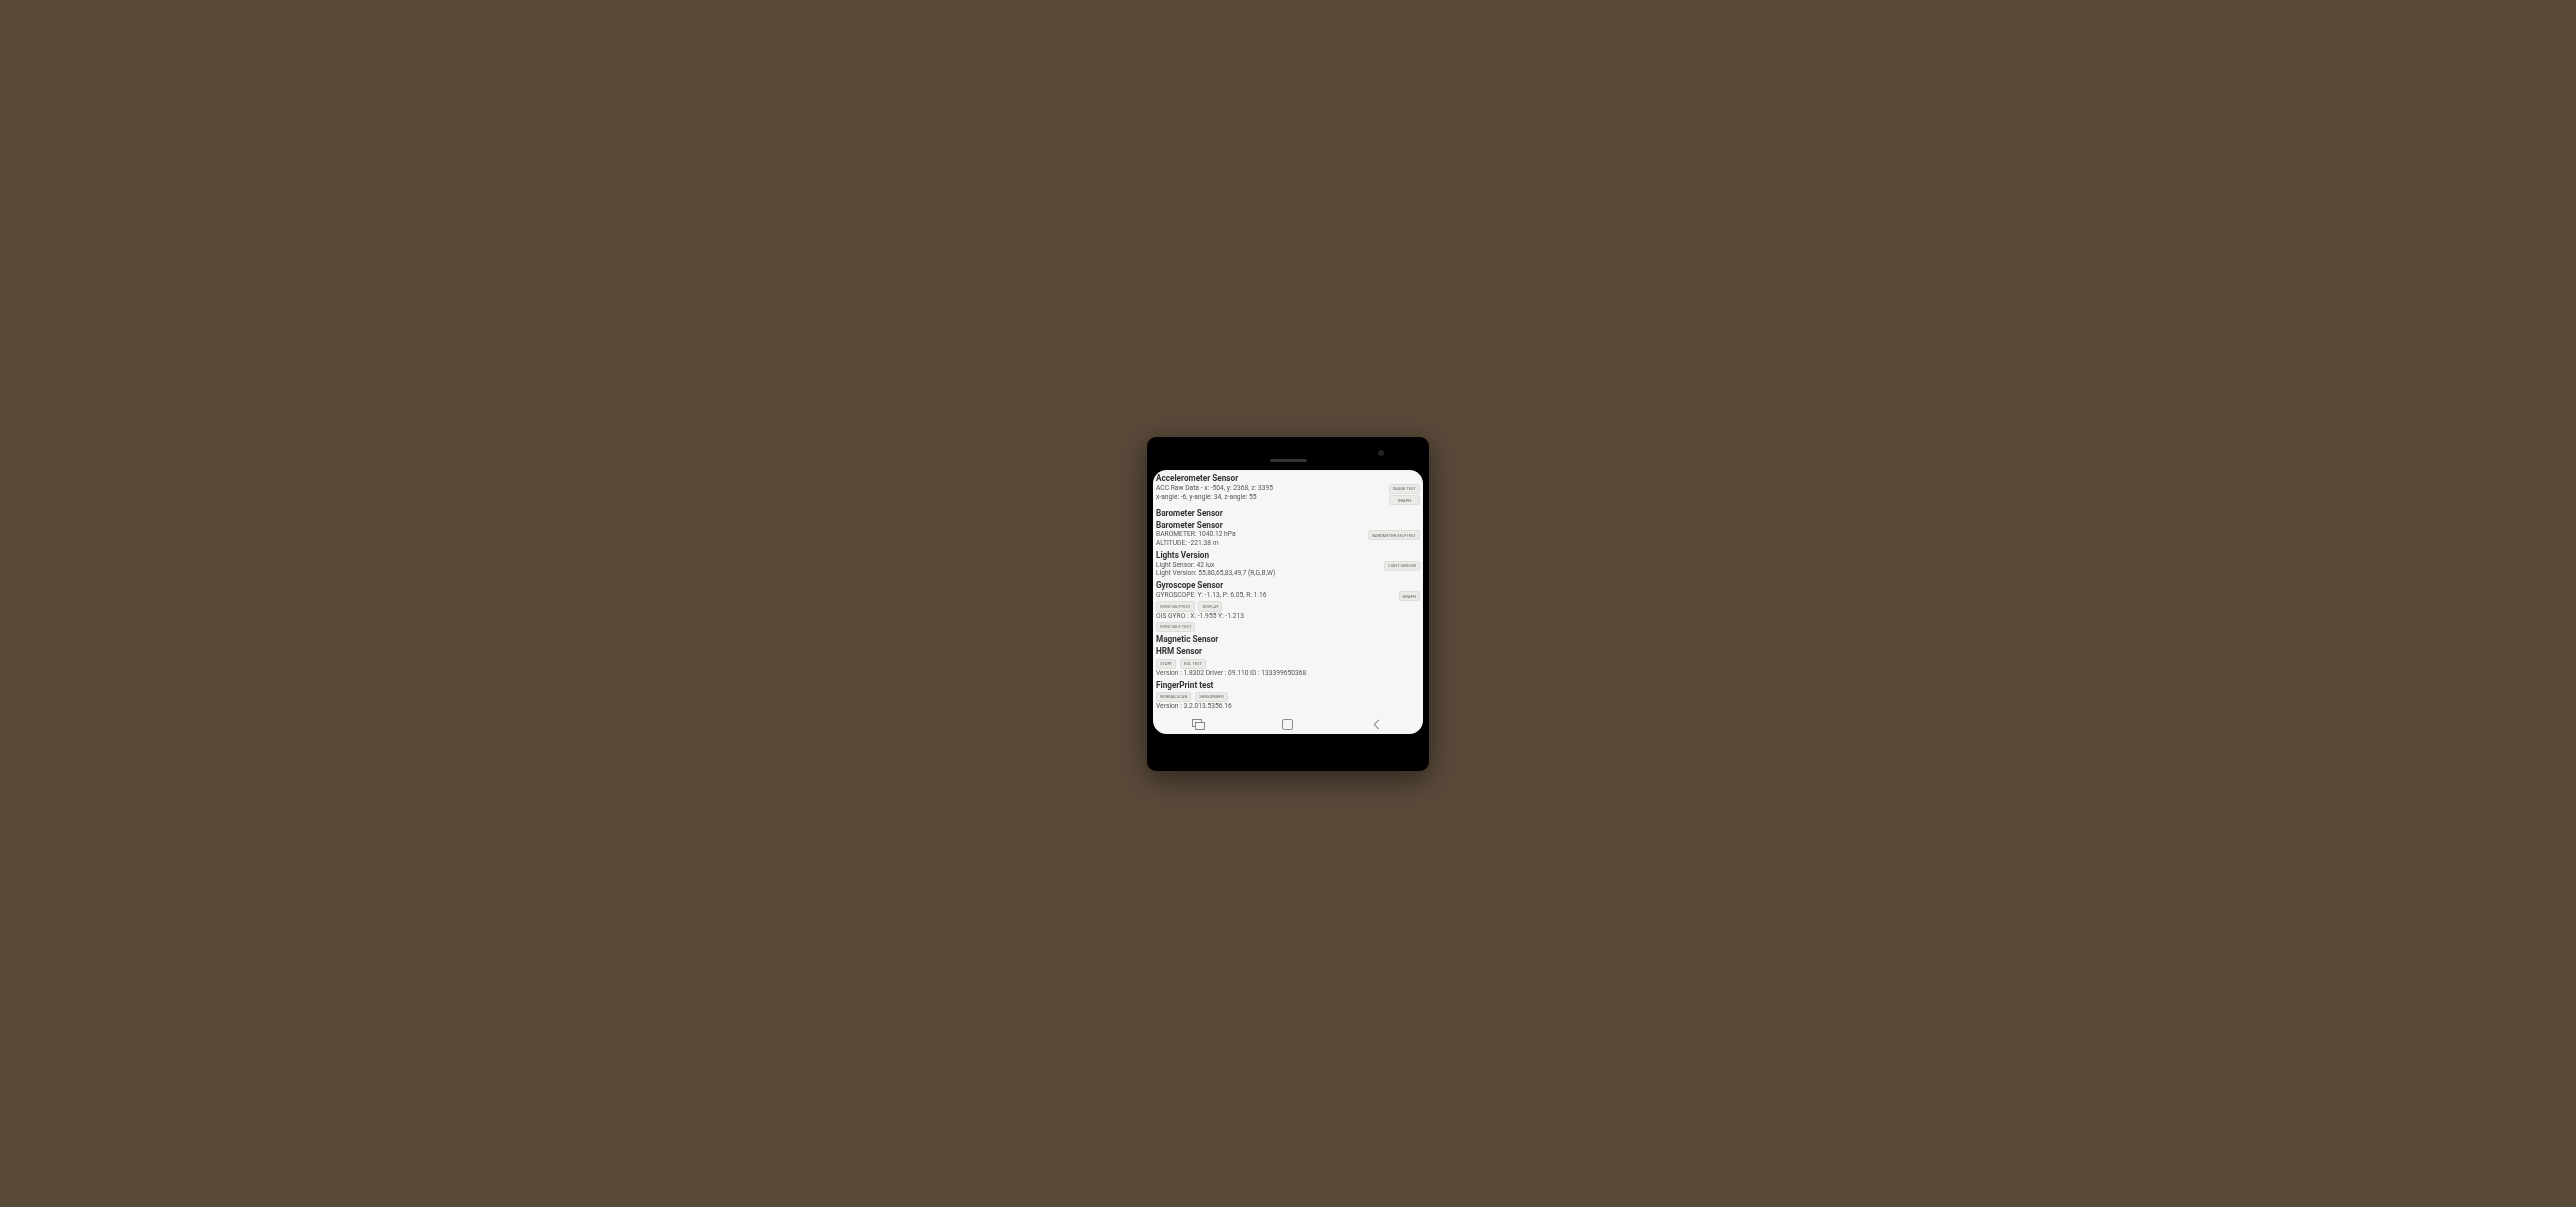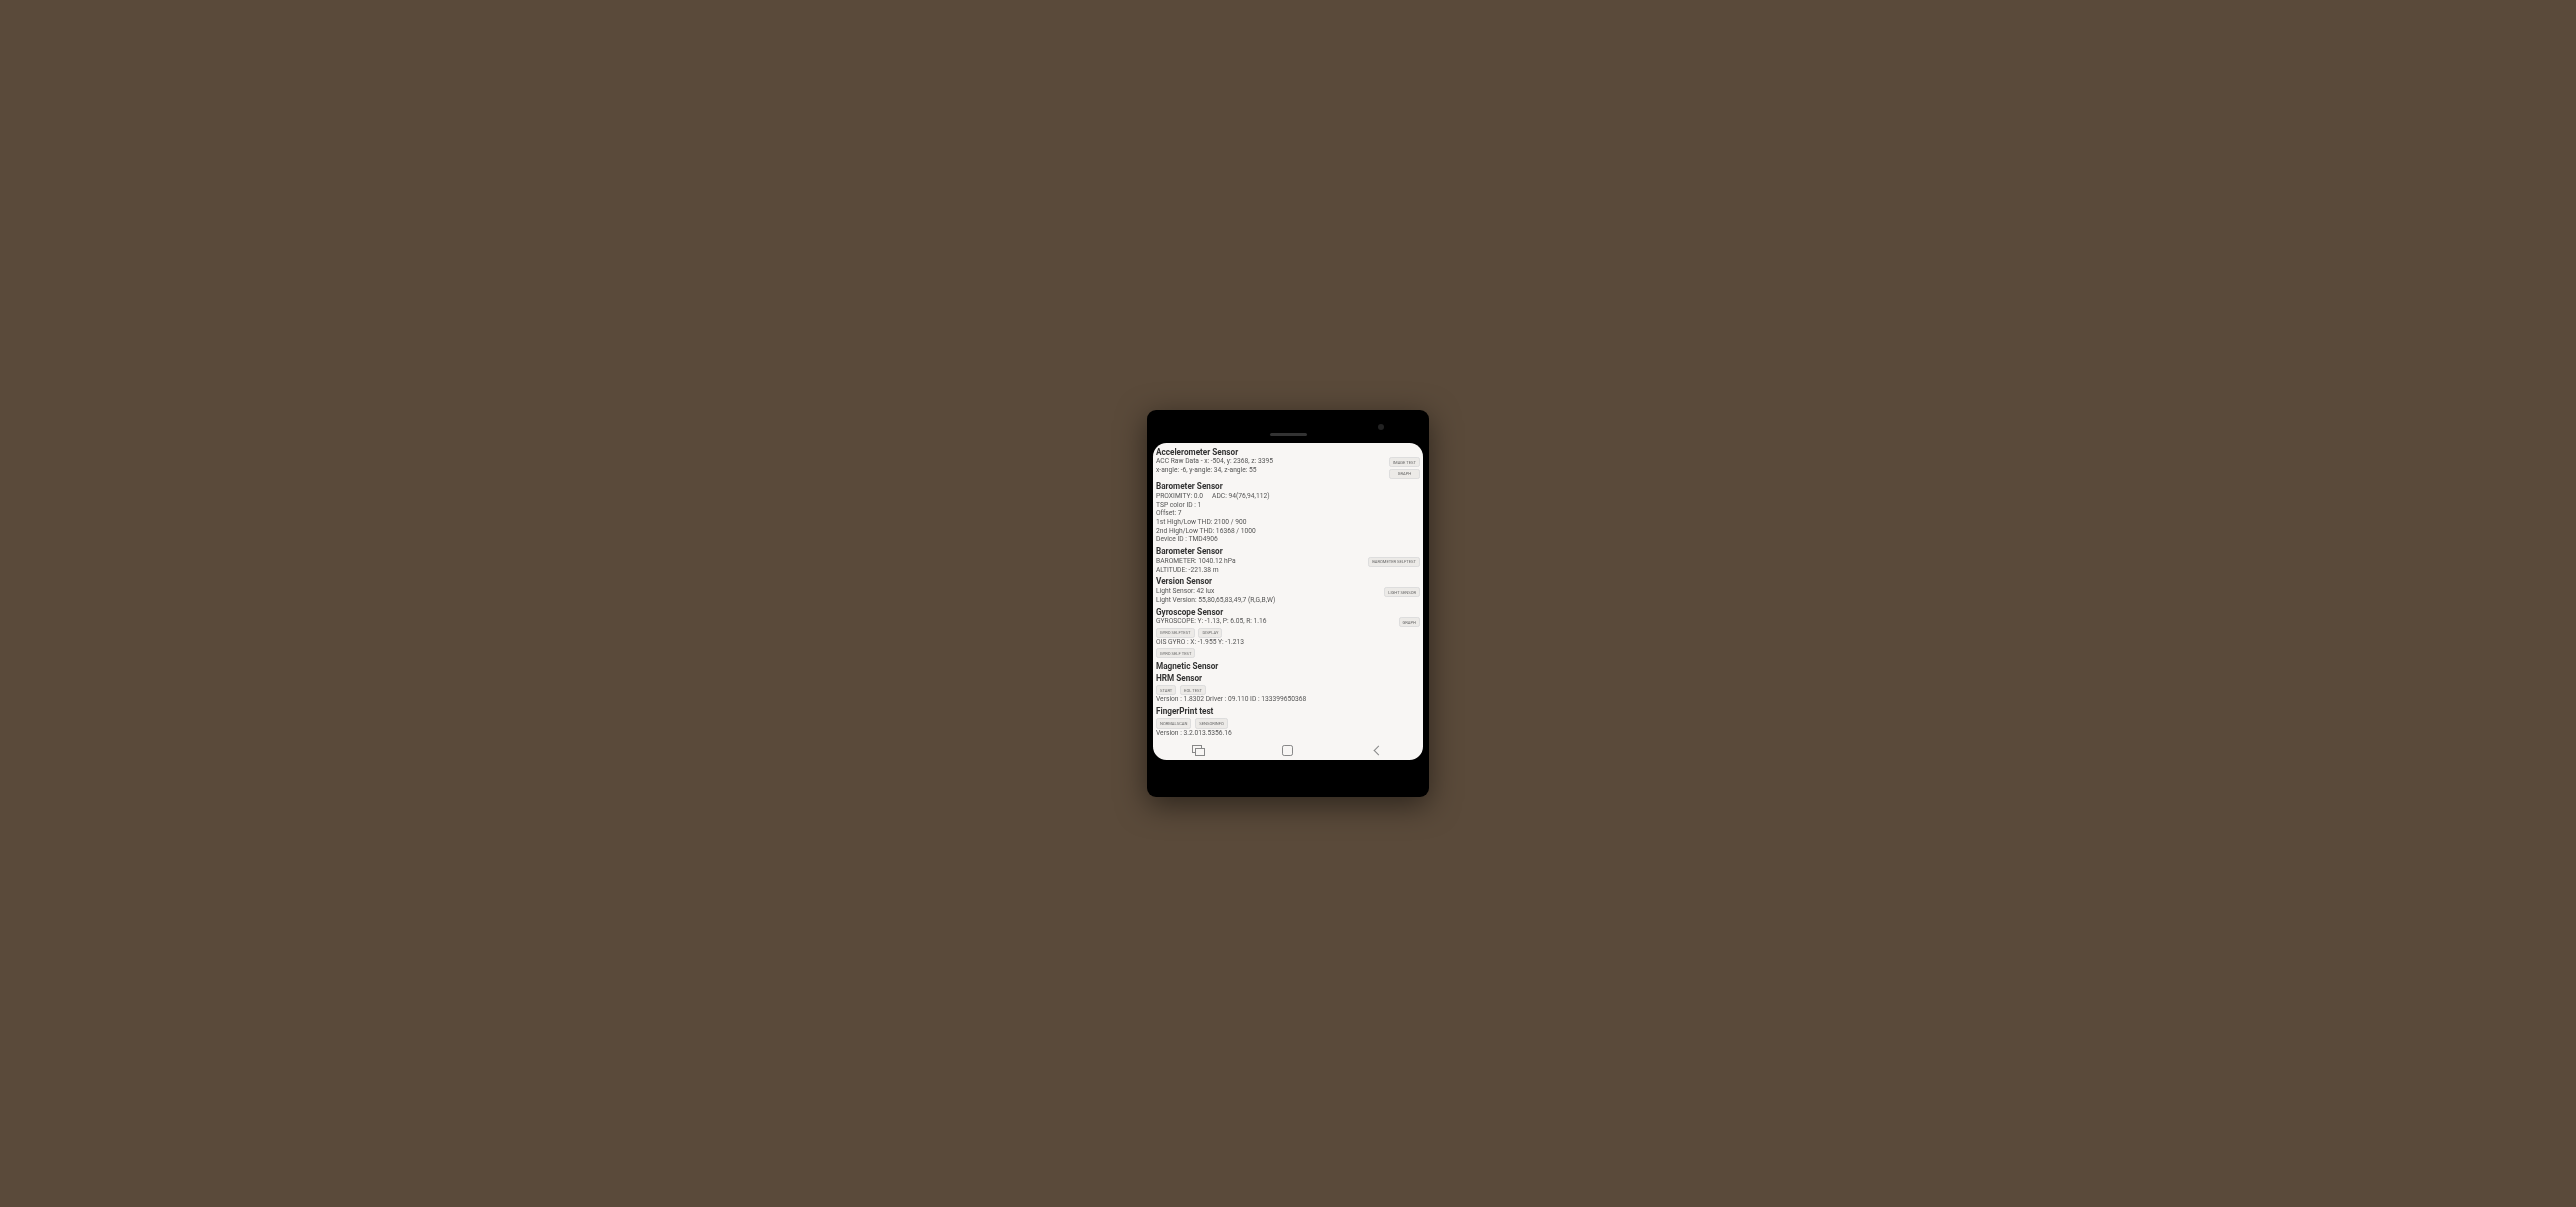--- a/index.html
+++ b/index.html
@@ -155,44 +155,33 @@
           <div>ACC Raw Data - x: -504, y: 2368, z: 3395</div>
           <div>x-angle: -6, y-angle: 34, z-angle: 55</div>
         </div>
         <div class="btncol">
           <div class="btn">IMAGE TEST</div>
           <div class="btn">GRAPH</div>
         </div>
       </div>
 
       <div class="section-title">Barometer Sensor</div>
-      <div class="lines">
-        <div style="display:flex;gap:9px;">
-          <span>PROXIMITY: 0.0</span>
-          <span>ADC: 94(76,94,112)</span>
-        </div>
-        <div>TSP color ID : 1</div>
-        <div>Offset: 7</div>
-        <div>1st High/Low THD: 2100 / 900</div>
-        <div>2nd High/Low THD: 16368 / 1000</div>
-        <div>Device ID : TMD4906</div>
-      </div>
 
       <div class="section-title">Barometer Sensor</div>
       <div class="row">
         <div class="lines">
           <div>BAROMETER: 1040.12 hPa</div>
           <div>ALTITUDE: -221.38 m</div>
         </div>
         <div class="btncol">
           <div class="btn">BAROMETER SELFTEST</div>
         </div>
       </div>
 
-      <div class="section-title">Version Sensor</div>
+      <div class="section-title">Lights Version</div>
       <div class="row">
         <div class="lines">
           <div>Light Sensor: 42 lux</div>
           <div>Light Version: 55,80,65,83,49,7 (R,G,B,W)</div>
         </div>
         <div class="btncol">
           <div class="btn">LIGHT SENSOR</div>
         </div>
       </div>
 

